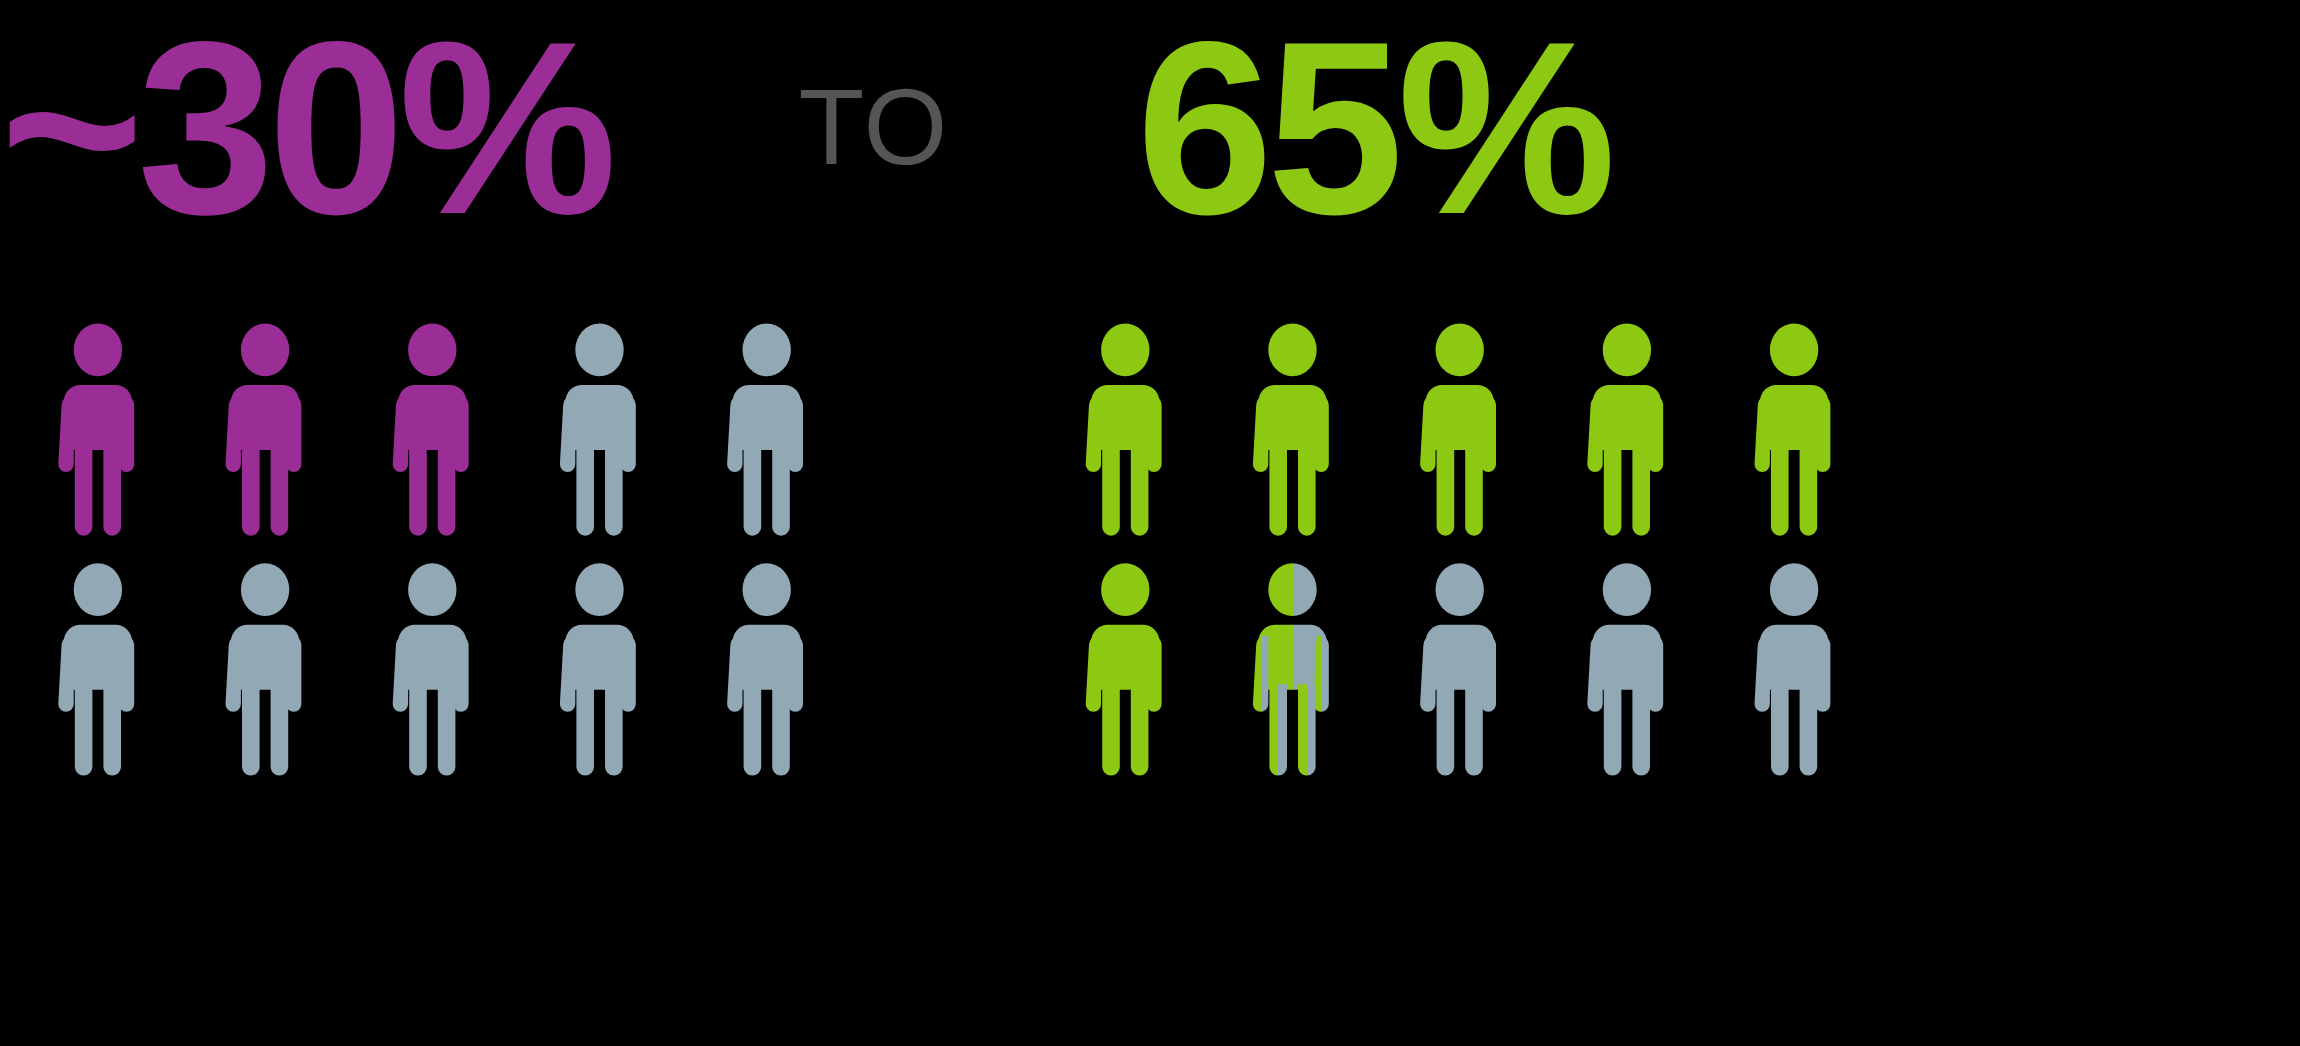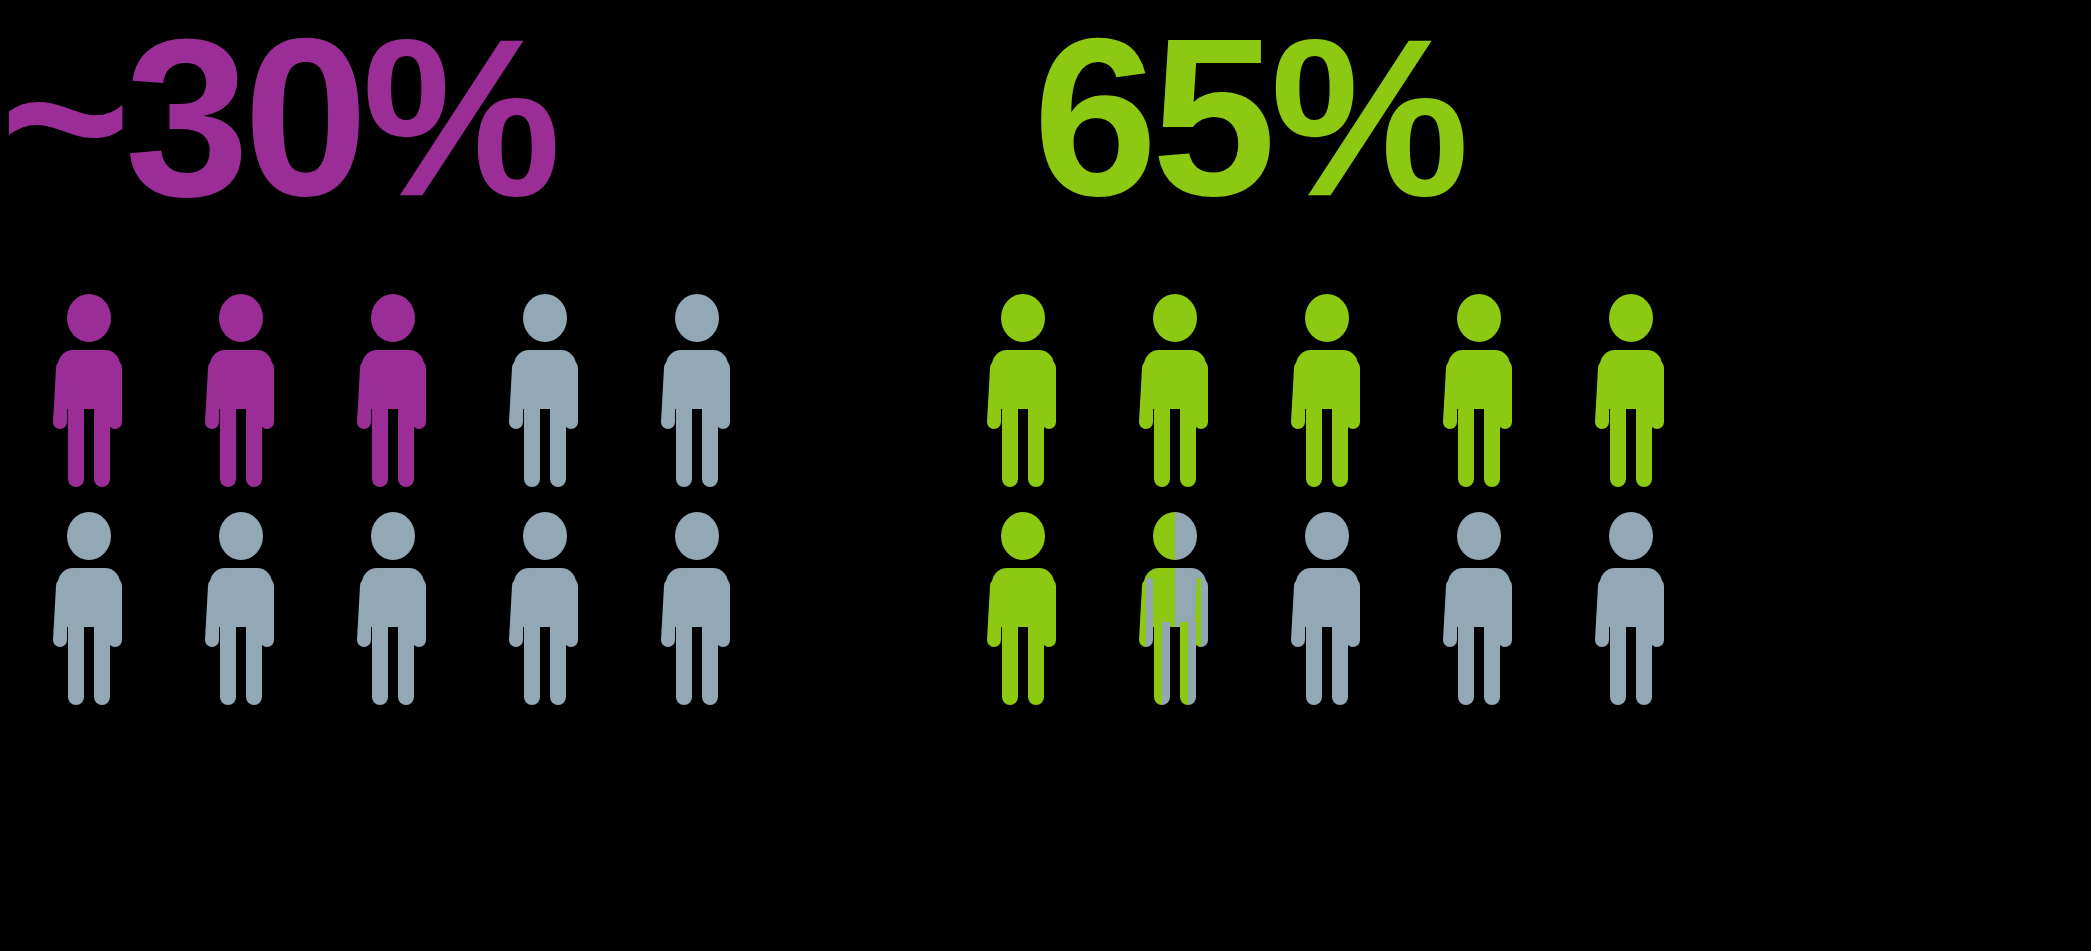--- a/index.html
+++ b/index.html
@@ -97,20 +97,21 @@
     white-space: nowrap;
   }
 </style>
 </head>
 <body style="background: rgb(0, 0, 0);">
 
 <div id="infographic">
 
   <div class="headline">
     <span class="stat-left" style="color: rgb(155, 45, 150);">~30%</span>
+    <span class="stat-conn" style="color: rgb(85, 85, 85);">TO</span>
     <span class="stat-right" style="color: rgb(141, 200, 19);">65%</span>
   </div>
 
   <div class="pictogram-group" id="group-left">
     <span class="sr">~30%</span>
 
     <div class="picto-row">
       <div class="person">
           <svg viewBox="0 0 90 200" xmlns="http://www.w3.org/2000/svg">
             <g fill="#9B2D96">

